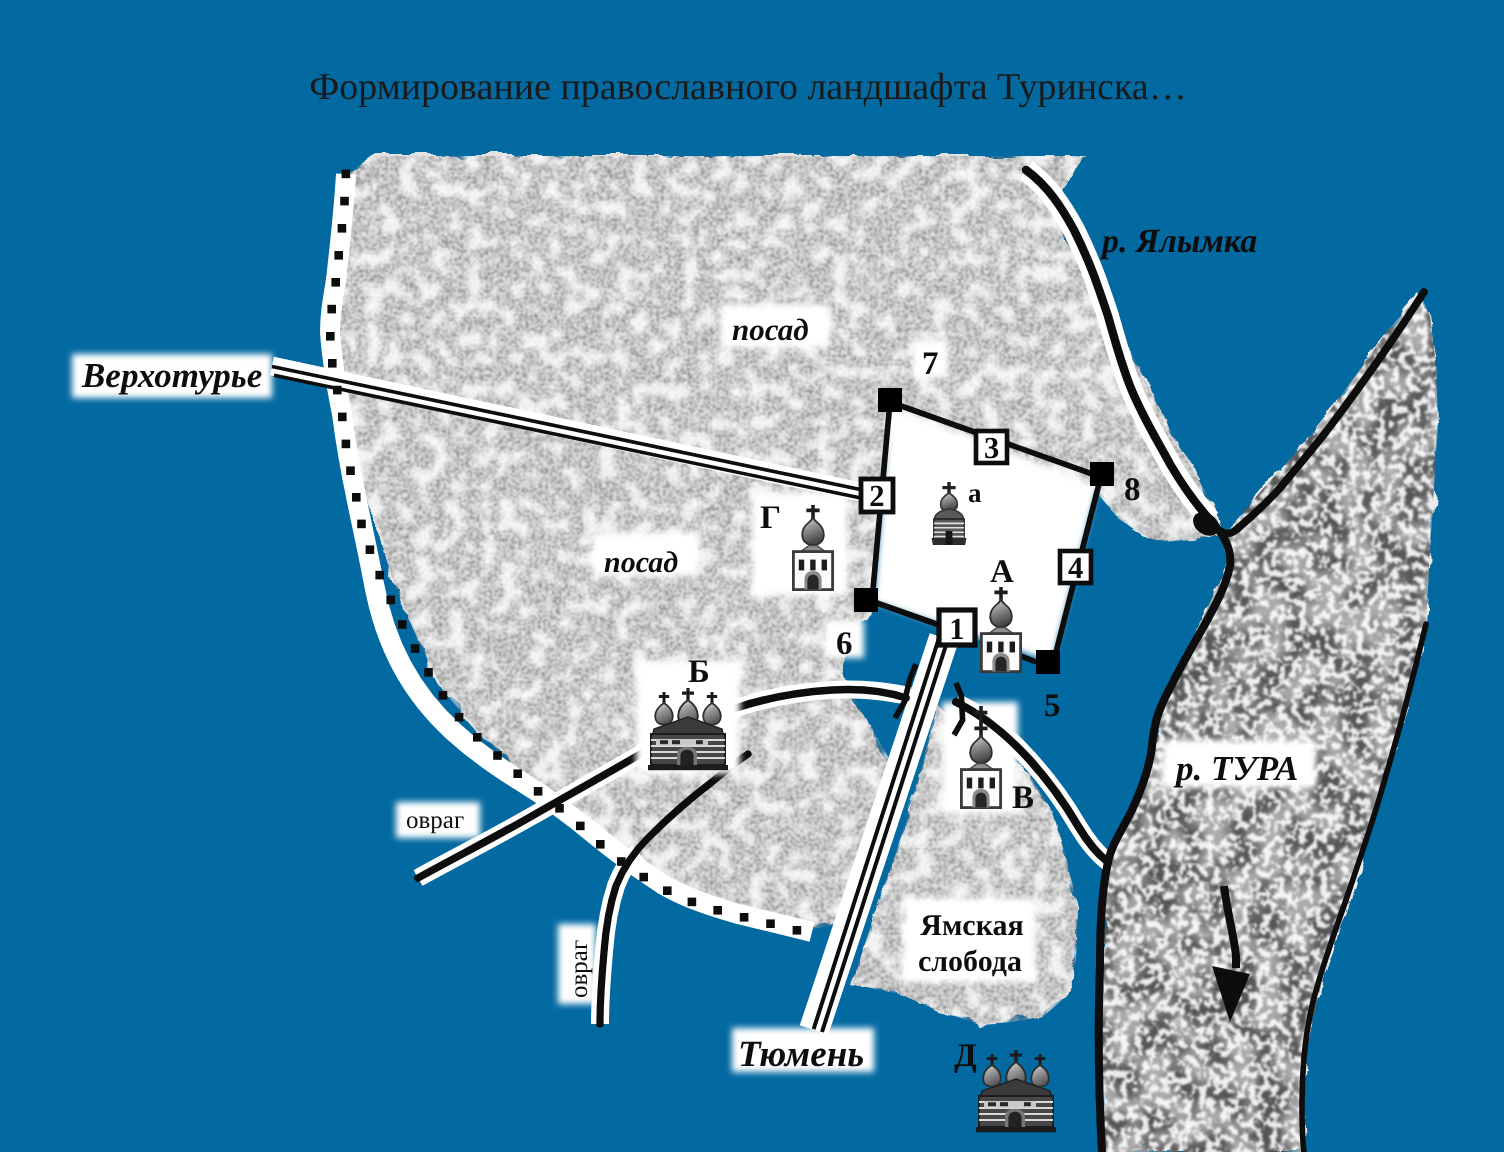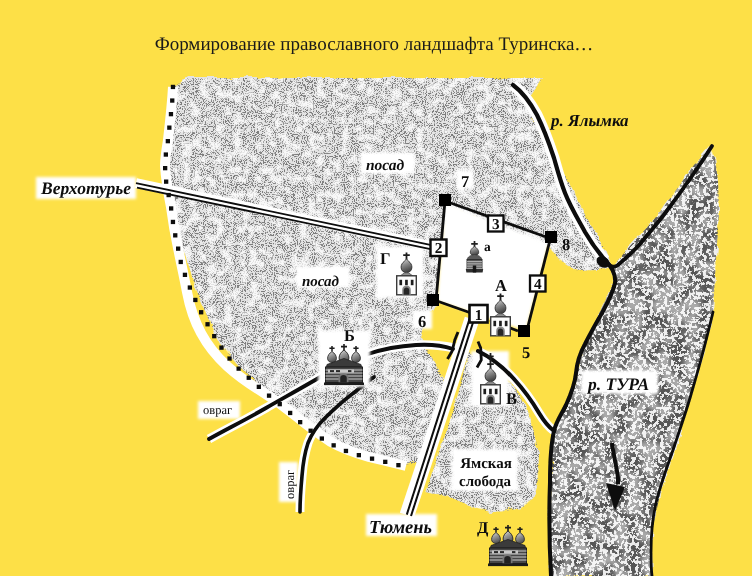--- a/index.html
+++ b/index.html
@@ -1,16 +1,16 @@
 <!DOCTYPE html>
 <html><head>
 <meta charset="utf-8">
 <style>
   html,body{margin:0;padding:0;background:#ffffff;}
-  #page{position:relative;width:752px;height:576px;background:#fde047;overflow:hidden;
+  #page{position:relative;width:752px;height:576px;background:#0369a1;overflow:hidden;
         font-family:"Liberation Serif", serif;}
 </style>
 </head>
 <body>
 <div id="page">
 <svg width="752" height="576" text-rendering="geometricPrecision" viewBox="0 0 752 576">
 <defs>
 
   <filter id="spA" x="-2%" y="-2%" width="104%" height="104%">
     <feTurbulence type="fractalNoise" baseFrequency="0.9" numOctaves="2" seed="3" result="n"></feTurbulence>

